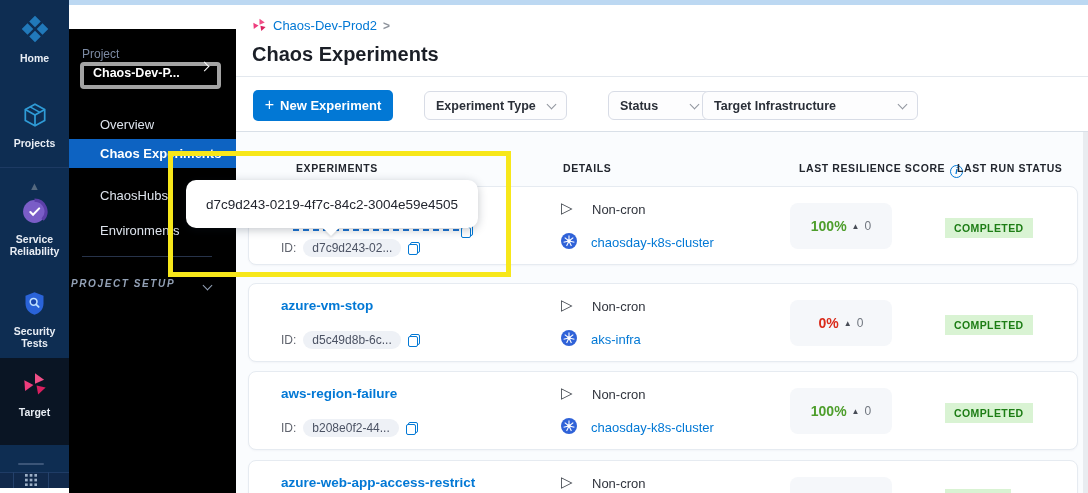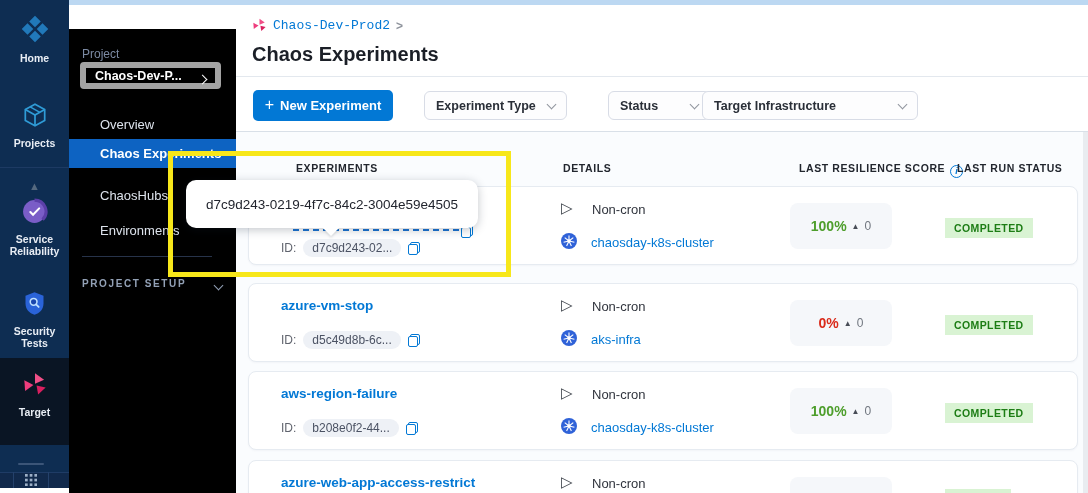--- a/index.html
+++ b/index.html
@@ -17,37 +17,37 @@
   .mod-sep-line { position:absolute; left:0; width:69px; height:1px; background:#1d3a63; }
   .mod-chaos-bg { position:absolute; left:0; top:358px; width:69px; height:87px; background:#0a1524; }
   .nav-up { position:absolute; left:0; top:180px; width:69px; text-align:center; color:#55697f; font-size:11px; cursor:pointer; }
   .bottombar { position:absolute; left:0; top:472px; width:69px; height:16px; background:#11294b; border-top:1px solid #1f3c66; }
   .bb-cell { position:absolute; left:13px; top:472px; width:36px; height:16px; border-left:1px solid #24416b; border-right:1px solid #24416b; display:flex; align-items:center; justify-content:center; cursor:pointer; }
   .mini-div { position:absolute; left:18px; top:463px; width:26px; height:2px; background:#3b5578; border-radius:1px; }
 
   
   .projnav { left:69px; top:5px; width:167px; height:488px; background:#000000;margin-top:24px; }
   .proj-label { position:absolute; left:13px; top:18px; color:#7c8aa3; font-size:12px; }
-  .proj-select { position:absolute; left:11px; top:33px; width:141px; height:27px; border:6px solid #a3a3a3; border-radius:4px; display:flex; align-items:flex-end; padding:0 9px; cursor:pointer; }
+  .proj-select { position:absolute; left:11px; top:33px; width:141px; height:27px; border:4px solid #a3a3a3; border-radius:4px; display:flex; align-items:flex-start; padding:0 9px; cursor:pointer; }
   .proj-select span.val { color:#fff; font-size:12.5px; font-weight:700; flex:1; }
   .pnav-item { position:absolute; left:0; width:167px; height:29px; line-height:29px; padding-left:31px; color:#dde3ec; font-size:13px; cursor:pointer; }
   .pnav-item.sel { background:#0d63c2; color:#fff; font-weight:600; }
   .pnav-div { position:absolute; left:13px; top:227px; width:130px; height:1px; background:#27334a; }
-  .setup-row { position:absolute; left:13px; top:249px; width:140px; display:flex; align-items:flex-end; justify-content:space-between; cursor:pointer; }
+  .setup-row { position:absolute; left:2px; top:249px; width:140px; display:flex; align-items:flex-end; justify-content:space-between; cursor:pointer;font-style:italic; }
   .setup-label { color:#93a1b6; font-size:10px; font-weight:700; letter-spacing:1.6px; }
 
   
   .chev { display:inline-block; width:7px; height:7px; border-right:1.6px solid #90959e; border-bottom:1.6px solid #90959e; transform:rotate(45deg); margin-top:-3px; }
   .chev.right { transform:rotate(-45deg); border-color:#fff; }
   .chev.blue-grey { border-color:#93a1b6; }
 
   
   .main { left:236px; top:5px; width:852px; height:488px; background:#fff; }
   .crumb-row { position:absolute; left:16px; top:13px; display:flex; align-items:center; gap:6px; }
-  .crumb-link { color:#0278d5; font-size:13px; font-weight:500; cursor:pointer;font-family:Liberation Mono, monospace; }
+  .crumb-link { color:#0278d5; font-size:13px; font-weight:500; cursor:pointer; }
   .crumb-sep { color:#8e939c; font-size:12px; font-weight:700; }
   .page-title { position:absolute; left:16px; top:38px; font-size:20px; font-weight:700; color:#1b1f27; }
   .hdr-div { position:absolute; left:0; top:71px; width:852px; height:1px; background:#e3e8ee; }
   .tb-div  { position:absolute; left:0; top:126px; width:852px; height:1px; background:#d9e0e8; }
 
   .btn-primary { position:absolute; left:17px; top:85px; width:140px; height:31px; background:#0278d5; border:none; border-radius:5px; color:#fff; font-family:"Liberation Sans",sans-serif; font-size:13px; font-weight:700; cursor:pointer; display:flex; align-items:center; justify-content:center; gap:6px; }
   .btn-primary .plus { font-size:16px; font-weight:400; margin-top:-2px; }
   .filter { position:absolute; top:86px; height:29px; background:#fdfdfe; border:1px solid #d8dce6; border-radius:6px; display:flex; align-items:center; justify-content:space-between; padding:0 11px; font-size:12.5px; font-weight:600; color:#2a2f38; cursor:pointer; }
   .f1 { left:188px; width:143px; } .f2 { left:372px; width:102px;text-align:right; } .f3 { left:466px; width:216px; }
 

